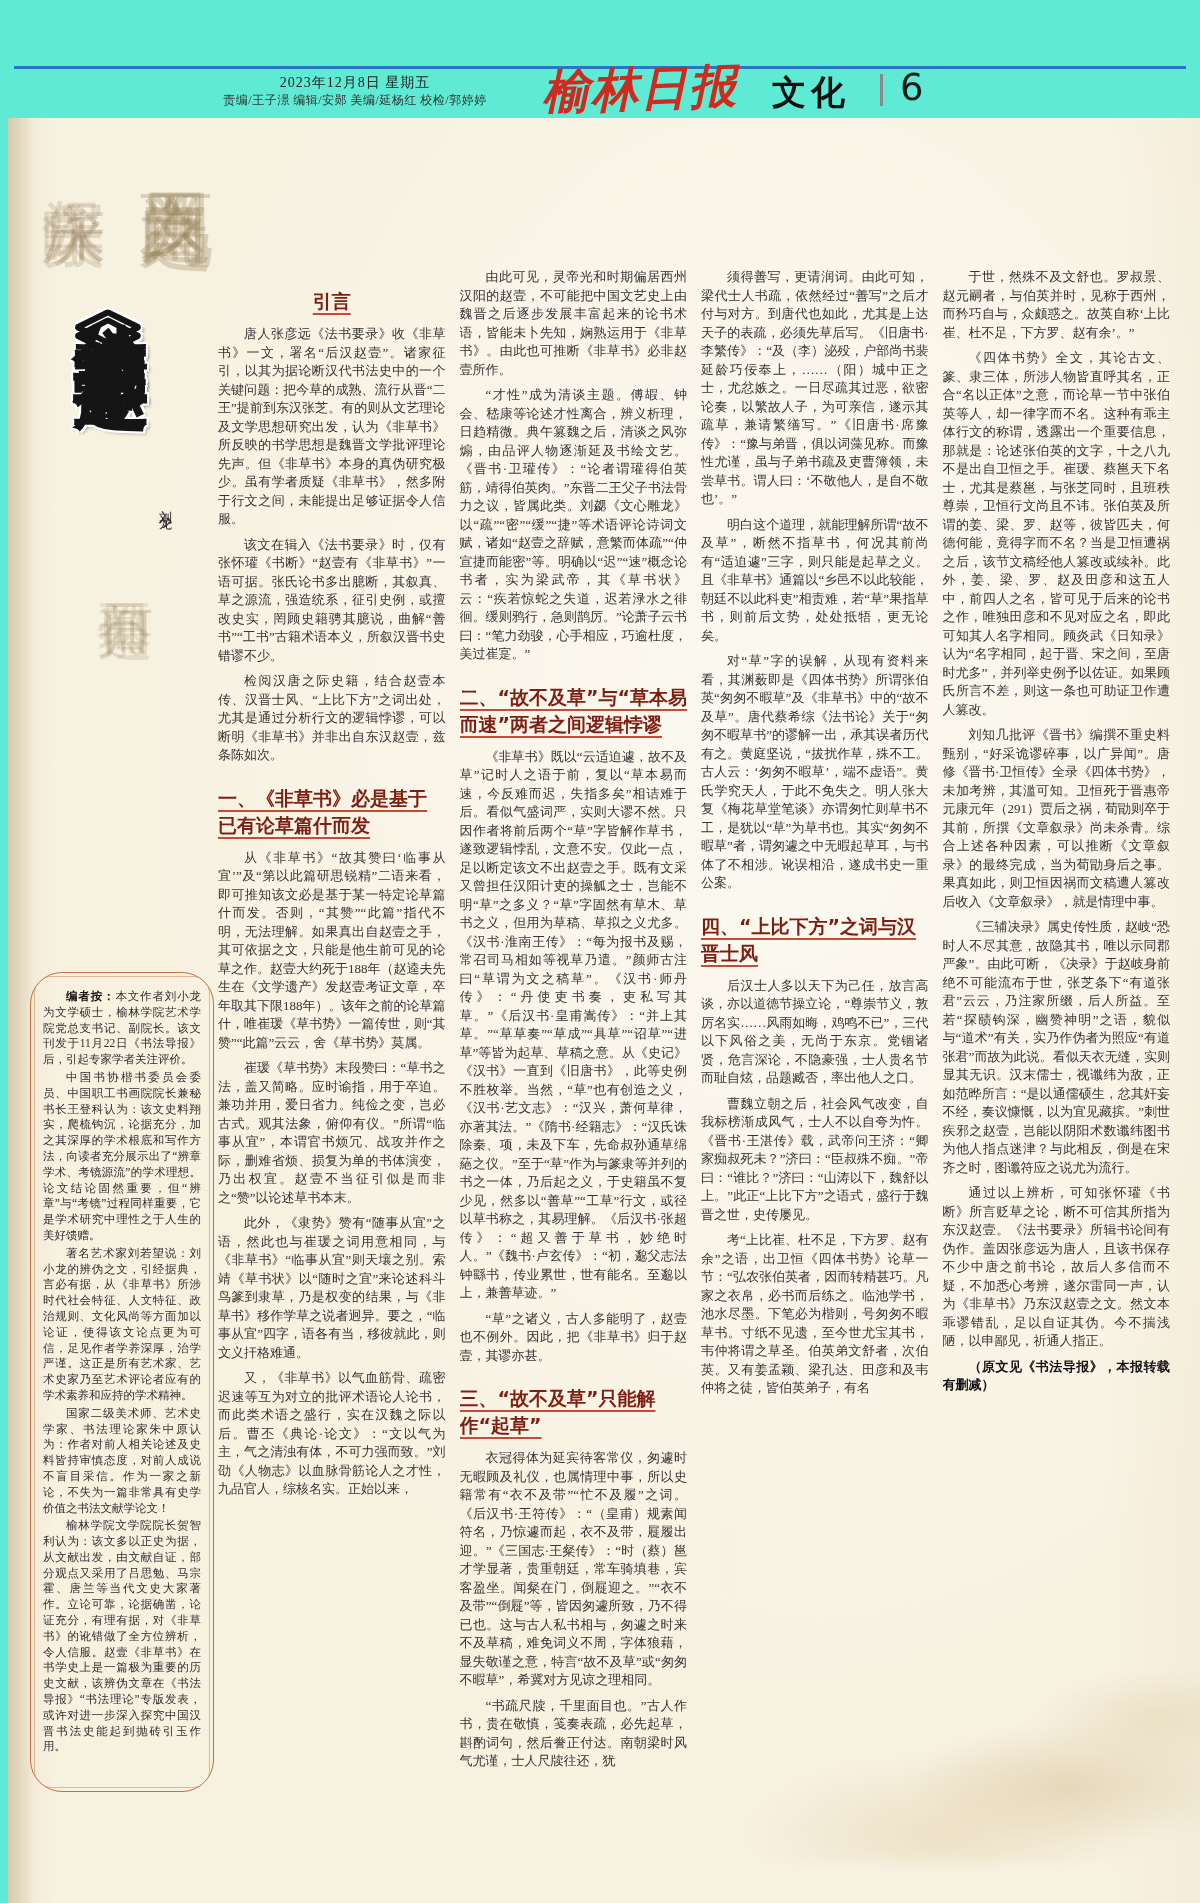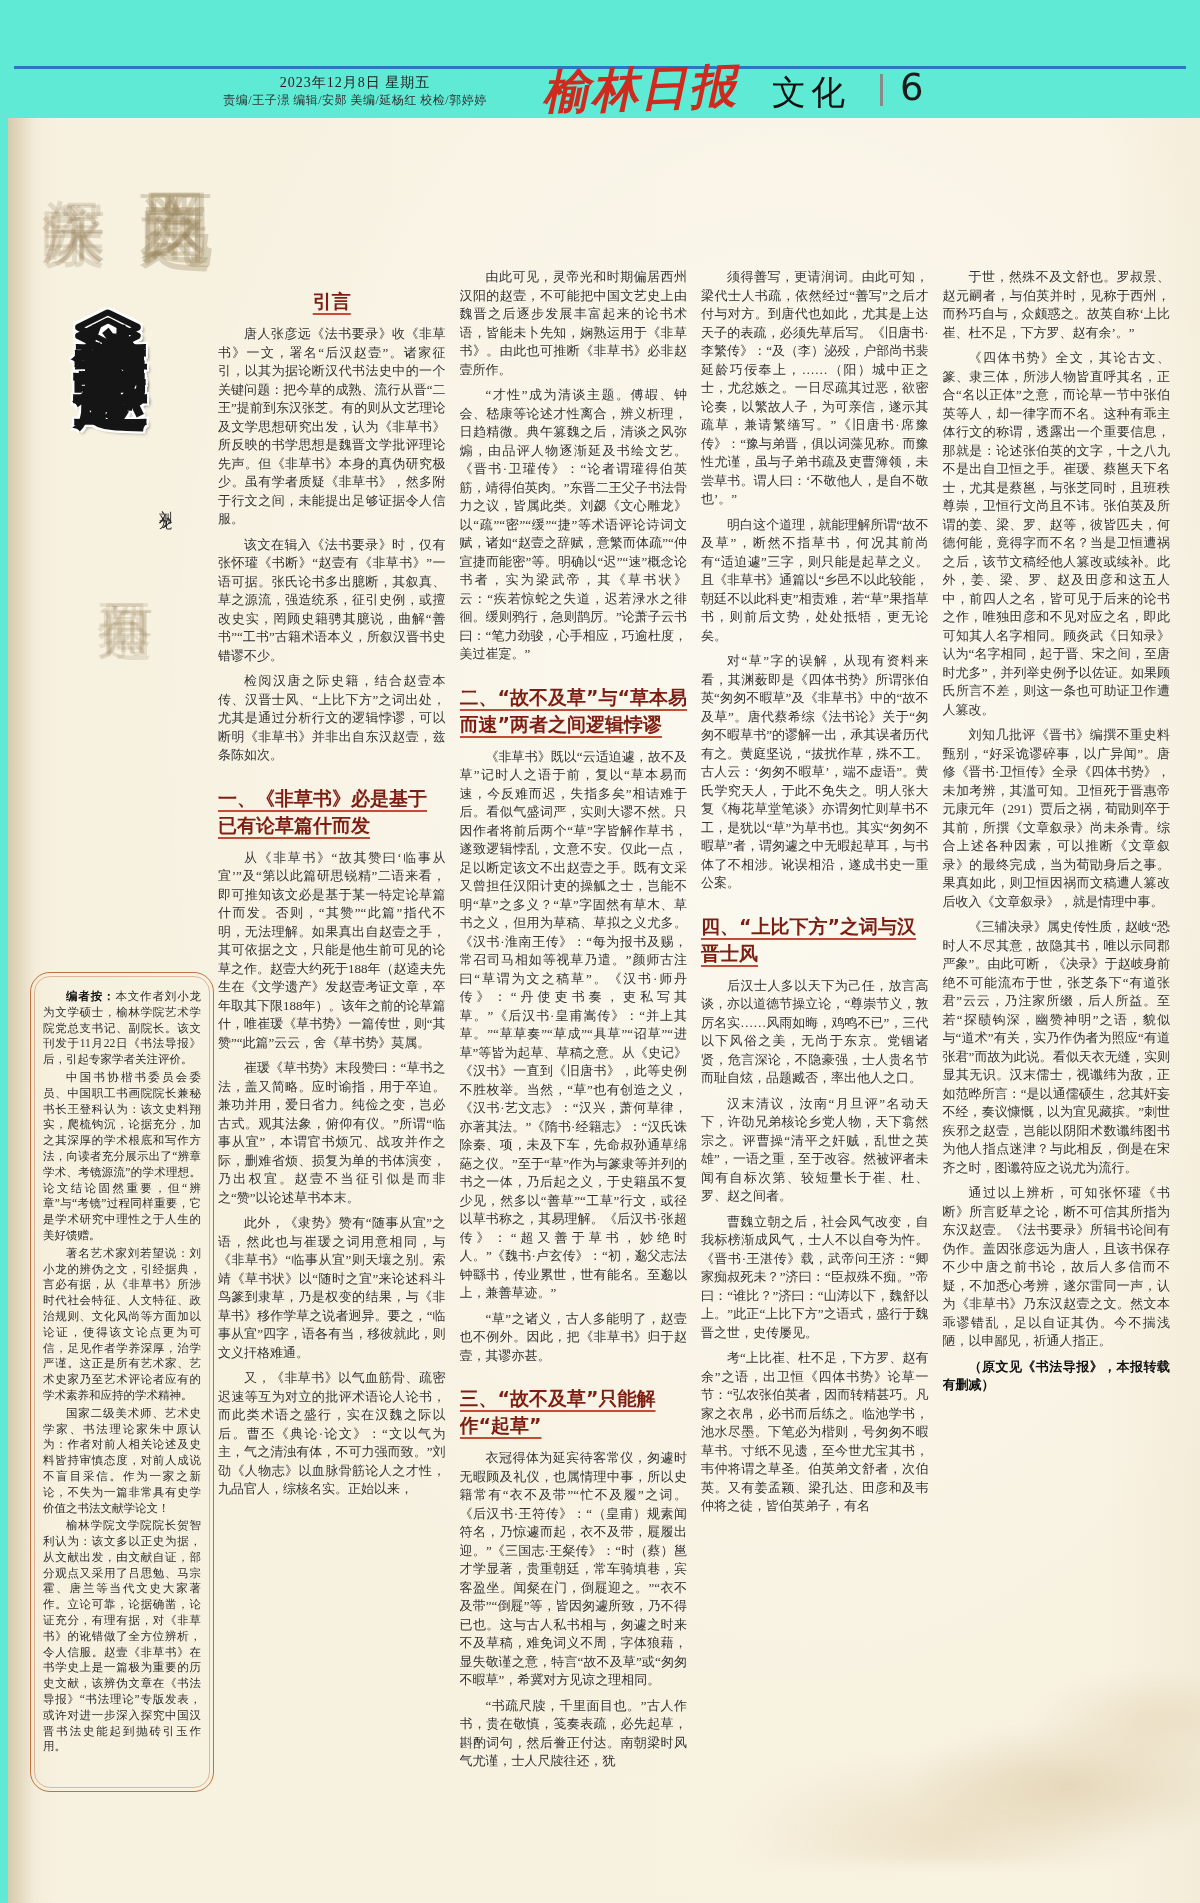--- a/index.html
+++ b/index.html
@@ -14,21 +14,21 @@
   .left-shade{position:absolute;left:8px;top:118px;bottom:0;width:26px;
          background:linear-gradient(90deg, rgba(170,150,110,.35), rgba(170,150,110,0));}
   
   .rule-blue{position:absolute;left:14px;right:14px;top:66px;height:3px;background:#2b76c2;}
   .date-block{position:absolute;left:190px;top:74px;width:330px;text-align:center;color:#222;}
   .date-line{font-size:14px;letter-spacing:1px;}
   .staff-line{font-size:12px;color:#333;letter-spacing:.5px;}
   .paper-name{position:absolute;left:542px;top:58px;font-size:47px;font-weight:bold;
          color:#cf2a1e;font-style:italic;transform:rotate(-2deg);
          font-family:"DejaVu Serif", serif;letter-spacing:2px;}
-  .section-label{position:absolute;left:772px;top:70px;font-size:34px;font-weight:400;
+  .section-label{position:absolute;left:772px;top:70px;font-size:34px;font-weight:700;
          color:#111;letter-spacing:5px;font-family:"DejaVu Sans", sans-serif;}
   .mast-divider{position:absolute;left:880px;top:74px;width:3px;height:32px;background:#8a8a8a;}
   .page-number{position:absolute;left:900px;top:66px;font-size:37px;color:#1b1b1b;
          font-family:"DejaVu Sans", sans-serif;}
   
   .callig{position:absolute;writing-mode:vertical-rl;color:rgba(150,128,90,.30);
           font-family:"DejaVu Serif", serif;pointer-events:none;line-height:1.05;}
   .callig.c1{left:138px;top:136px;font-size:74px;}
   .callig.c2{left:40px;top:150px;font-size:64px;color:rgba(150,128,90,.22);}
   .callig.c3{left:96px;top:560px;font-size:56px;color:rgba(150,128,90,.18);}
@@ -40,21 +40,21 @@
           radial-gradient(ellipse 180px 70px at 85% 60%, rgba(205,178,128,.4), rgba(205,178,128,0) 70%);}
   
   .v-title{position:absolute;left:74px;top:296px;height:740px;writing-mode:vertical-rl;
           font-size:76px;font-weight:900;color:#151515;font-family:"DejaVu Sans", sans-serif;
           letter-spacing:-4px;line-height:1;
           text-shadow:2px 2px 0 #fff,-2px -2px 0 #fff,2px -2px 0 #fff,-2px 2px 0 #fff,3px 3px 3px rgba(0,0,0,.25);}
   .v-author{position:absolute;left:156px;top:500px;writing-mode:vertical-rl;
           font-size:13px;color:#222;letter-spacing:3px;}
   
   .note-box{position:absolute;left:30px;top:972px;width:184px;height:820px;
-          border:1.5px solid #c0713d;border-radius:20px;padding:16px 12px 12px 12px;
+          border:1.5px solid #c0713d;border-radius:32px;padding:16px 12px 12px 12px;
           box-sizing:border-box;overflow:hidden;}
   .note-box::before{content:"";position:absolute;inset:3px;border:1px solid rgba(192,113,61,.45);border-radius:16px;}
   .note-box p{margin:0 0 2px 0;font-size:11.5px;line-height:15.8px;color:#2e2e2e;
           text-align:justify;text-indent:2em;position:relative;}
   .note-lead{font-weight:bold;color:#111;font-family:"DejaVu Sans", sans-serif;}
   
   .cols{position:absolute;left:218px;top:268px;width:952px;height:1590px;display:flex;gap:14px;}
   .col{flex:1 1 0;overflow:hidden;}
   .col p{margin:0 0 7px 0;font-size:13px;line-height:18.5px;color:#343434;
          text-align:justify;text-indent:2em;}
@@ -119,21 +119,20 @@
         <h3>三、“故不及草”只能解作“起草”</h3>
         <p>衣冠得体为延宾待客常仪，匆遽时无暇顾及礼仪，也属情理中事，所以史籍常有“衣不及带”“忙不及履”之词。《后汉书·王符传》：“（皇甫）规素闻符名，乃惊遽而起，衣不及带，屣履出迎。”《三国志·王粲传》：“时（蔡）邕才学显著，贵重朝廷，常车骑填巷，宾客盈坐。闻粲在门，倒屣迎之。”“衣不及带”“倒屣”等，皆因匆遽所致，乃不得已也。这与古人私书相与，匆遽之时来不及草稿，难免词义不周，字体狼藉，显失敬谨之意，特言“故不及草”或“匆匆不暇草”，希冀对方见谅之理相同。</p>
         <p>“书疏尺牍，千里面目也。”古人作书，贵在敬慎，笺奏表疏，必先起草，斟酌词句，然后誊正付达。南朝梁时风气尤谨，士人尺牍往还，犹</p>
       </div>
       <div class="col">
         <p>须得善写，更请润词。由此可知，梁代士人书疏，依然经过“善写”之后才付与对方。到唐代也如此，尤其是上达天子的表疏，必须先草后写。《旧唐书·李繁传》：“及（李）泌殁，户部尚书裴延龄巧佞奉上，……（阳）城中正之士，尤忿嫉之。一日尽疏其过恶，欲密论奏，以繁故人子，为可亲信，遂示其疏草，兼请繁缮写。”《旧唐书·席豫传》：“豫与弟晋，俱以词藻见称。而豫性尤谨，虽与子弟书疏及吏曹簿领，未尝草书。谓人曰：‘不敬他人，是自不敬也’。”</p>
         <p>明白这个道理，就能理解所谓“故不及草”，断然不指草书，何况其前尚有“适迫遽”三字，则只能是起草之义。且《非草书》通篇以“乡邑不以此较能，朝廷不以此科吏”相责难，若“草”果指草书，则前后文势，处处抵牾，更无论矣。</p>
         <p>对“草”字的误解，从现有资料来看，其渊薮即是《四体书势》所谓张伯英“匆匆不暇草”及《非草书》中的“故不及草”。唐代蔡希综《法书论》关于“匆匆不暇草书”的谬解一出，承其误者历代有之。黄庭坚说，“拔扰作草，殊不工。古人云：‘匆匆不暇草’，端不虚语”。黄氏学究天人，于此不免失之。明人张大复《梅花草堂笔谈》亦谓匆忙则草书不工，是犹以“草”为草书也。其实“匆匆不暇草”者，谓匆遽之中无暇起草耳，与书体了不相涉。讹误相沿，遂成书史一重公案。</p>
         <h3>四、“上比下方”之词与汉晋士风</h3>
         <p>后汉士人多以天下为己任，放言高谈，亦以道德节操立论，“尊崇节义，敦厉名实……风雨如晦，鸡鸣不已”，三代以下风俗之美，无尚于东京。党锢诸贤，危言深论，不隐豪强，士人贵名节而耻自炫，品题臧否，率出他人之口。</p>
-        <p>汉末清议，汝南“月旦评”名动天下，许劭兄弟核论乡党人物，天下翕然宗之。评曹操“清平之奸贼，乱世之英雄”，一语之重，至于改容。然被评者未闻有自标次第、较短量长于崔、杜、罗、赵之间者。</p>
         <p>曹魏立朝之后，社会风气改变，自我标榜渐成风气，士人不以自夸为忤。《晋书·王湛传》载，武帝问王济：“卿家痴叔死未？”济曰：“臣叔殊不痴。”帝曰：“谁比？”济曰：“山涛以下，魏舒以上。”此正“上比下方”之语式，盛行于魏晋之世，史传屡见。</p>
         <p>考“上比崔、杜不足，下方罗、赵有余”之语，出卫恒《四体书势》论草一节：“弘农张伯英者，因而转精甚巧。凡家之衣帛，必书而后练之。临池学书，池水尽墨。下笔必为楷则，号匆匆不暇草书。寸纸不见遗，至今世尤宝其书，韦仲将谓之草圣。伯英弟文舒者，次伯英。又有姜孟颖、梁孔达、田彦和及韦仲将之徒，皆伯英弟子，有名</p>
       </div>
       <div class="col">
         <p>于世，然殊不及文舒也。罗叔景、赵元嗣者，与伯英并时，见称于西州，而矜巧自与，众颇惑之。故英自称‘上比崔、杜不足，下方罗、赵有余’。”</p>
         <p>《四体书势》全文，其论古文、篆、隶三体，所涉人物皆直呼其名，正合“名以正体”之意，而论草一节中张伯英等人，却一律字而不名。这种有乖主体行文的称谓，透露出一个重要信息，那就是：论述张伯英的文字，十之八九不是出自卫恒之手。崔瑗、蔡邕天下名士，尤其是蔡邕，与张芝同时，且班秩尊崇，卫恒行文尚且不讳。张伯英及所谓的姜、梁、罗、赵等，彼皆匹夫，何德何能，竟得字而不名？当是卫恒遭祸之后，该节文稿经他人篡改或续补。此外，姜、梁、罗、赵及田彦和这五人中，前四人之名，皆可见于后来的论书之作，唯独田彦和不见对应之名，即此可知其人名字相同。顾炎武《日知录》认为“名字相同，起于晋、宋之间，至唐时尤多”，并列举史例予以佐证。如果顾氏所言不差，则这一条也可助证卫作遭人篡改。</p>
         <p>刘知几批评《晋书》编撰不重史料甄别，“好采诡谬碎事，以广异闻”。唐修《晋书·卫恒传》全录《四体书势》，未加考辨，其滥可知。卫恒死于晋惠帝元康元年（291）贾后之祸，荀勖则卒于其前，所撰《文章叙录》尚未杀青。综合上述各种因素，可以推断《文章叙录》的最终完成，当为荀勖身后之事。果真如此，则卫恒因祸而文稿遭人篡改后收入《文章叙录》，就是情理中事。</p>
         <p>《三辅决录》属史传性质，赵岐“恐时人不尽其意，故隐其书，唯以示同郡严象”。由此可断，《决录》于赵岐身前绝不可能流布于世，张芝条下“有道张君”云云，乃注家所缀，后人所益。至若“探赜钩深，幽赞神明”之语，貌似与“道术”有关，实乃作伪者为照应“有道张君”而故为此说。看似天衣无缝，实则显其无识。汉末儒士，视谶纬为敌，正如范晔所言：“是以通儒硕生，忿其奸妄不经，奏议慷慨，以为宜见藏摈。”刺世疾邪之赵壹，岂能以阴阳术数谶纬图书为他人指点迷津？与此相反，倒是在宋齐之时，图谶符应之说尤为流行。</p>
         <p>通过以上辨析，可知张怀瓘《书断》所言贬草之论，断不可信其所指为东汉赵壹。《法书要录》所辑书论间有伪作。盖因张彦远为唐人，且该书保存不少中唐之前书论，故后人多信而不疑，不加悉心考辨，遂尔雷同一声，认为《非草书》乃东汉赵壹之文。然文本乖谬错乱，足以自证其伪。今不揣浅陋，以申鄙见，祈通人指正。</p>
         <p class="attr">（原文见《书法导报》，本报转载有删减）</p>

